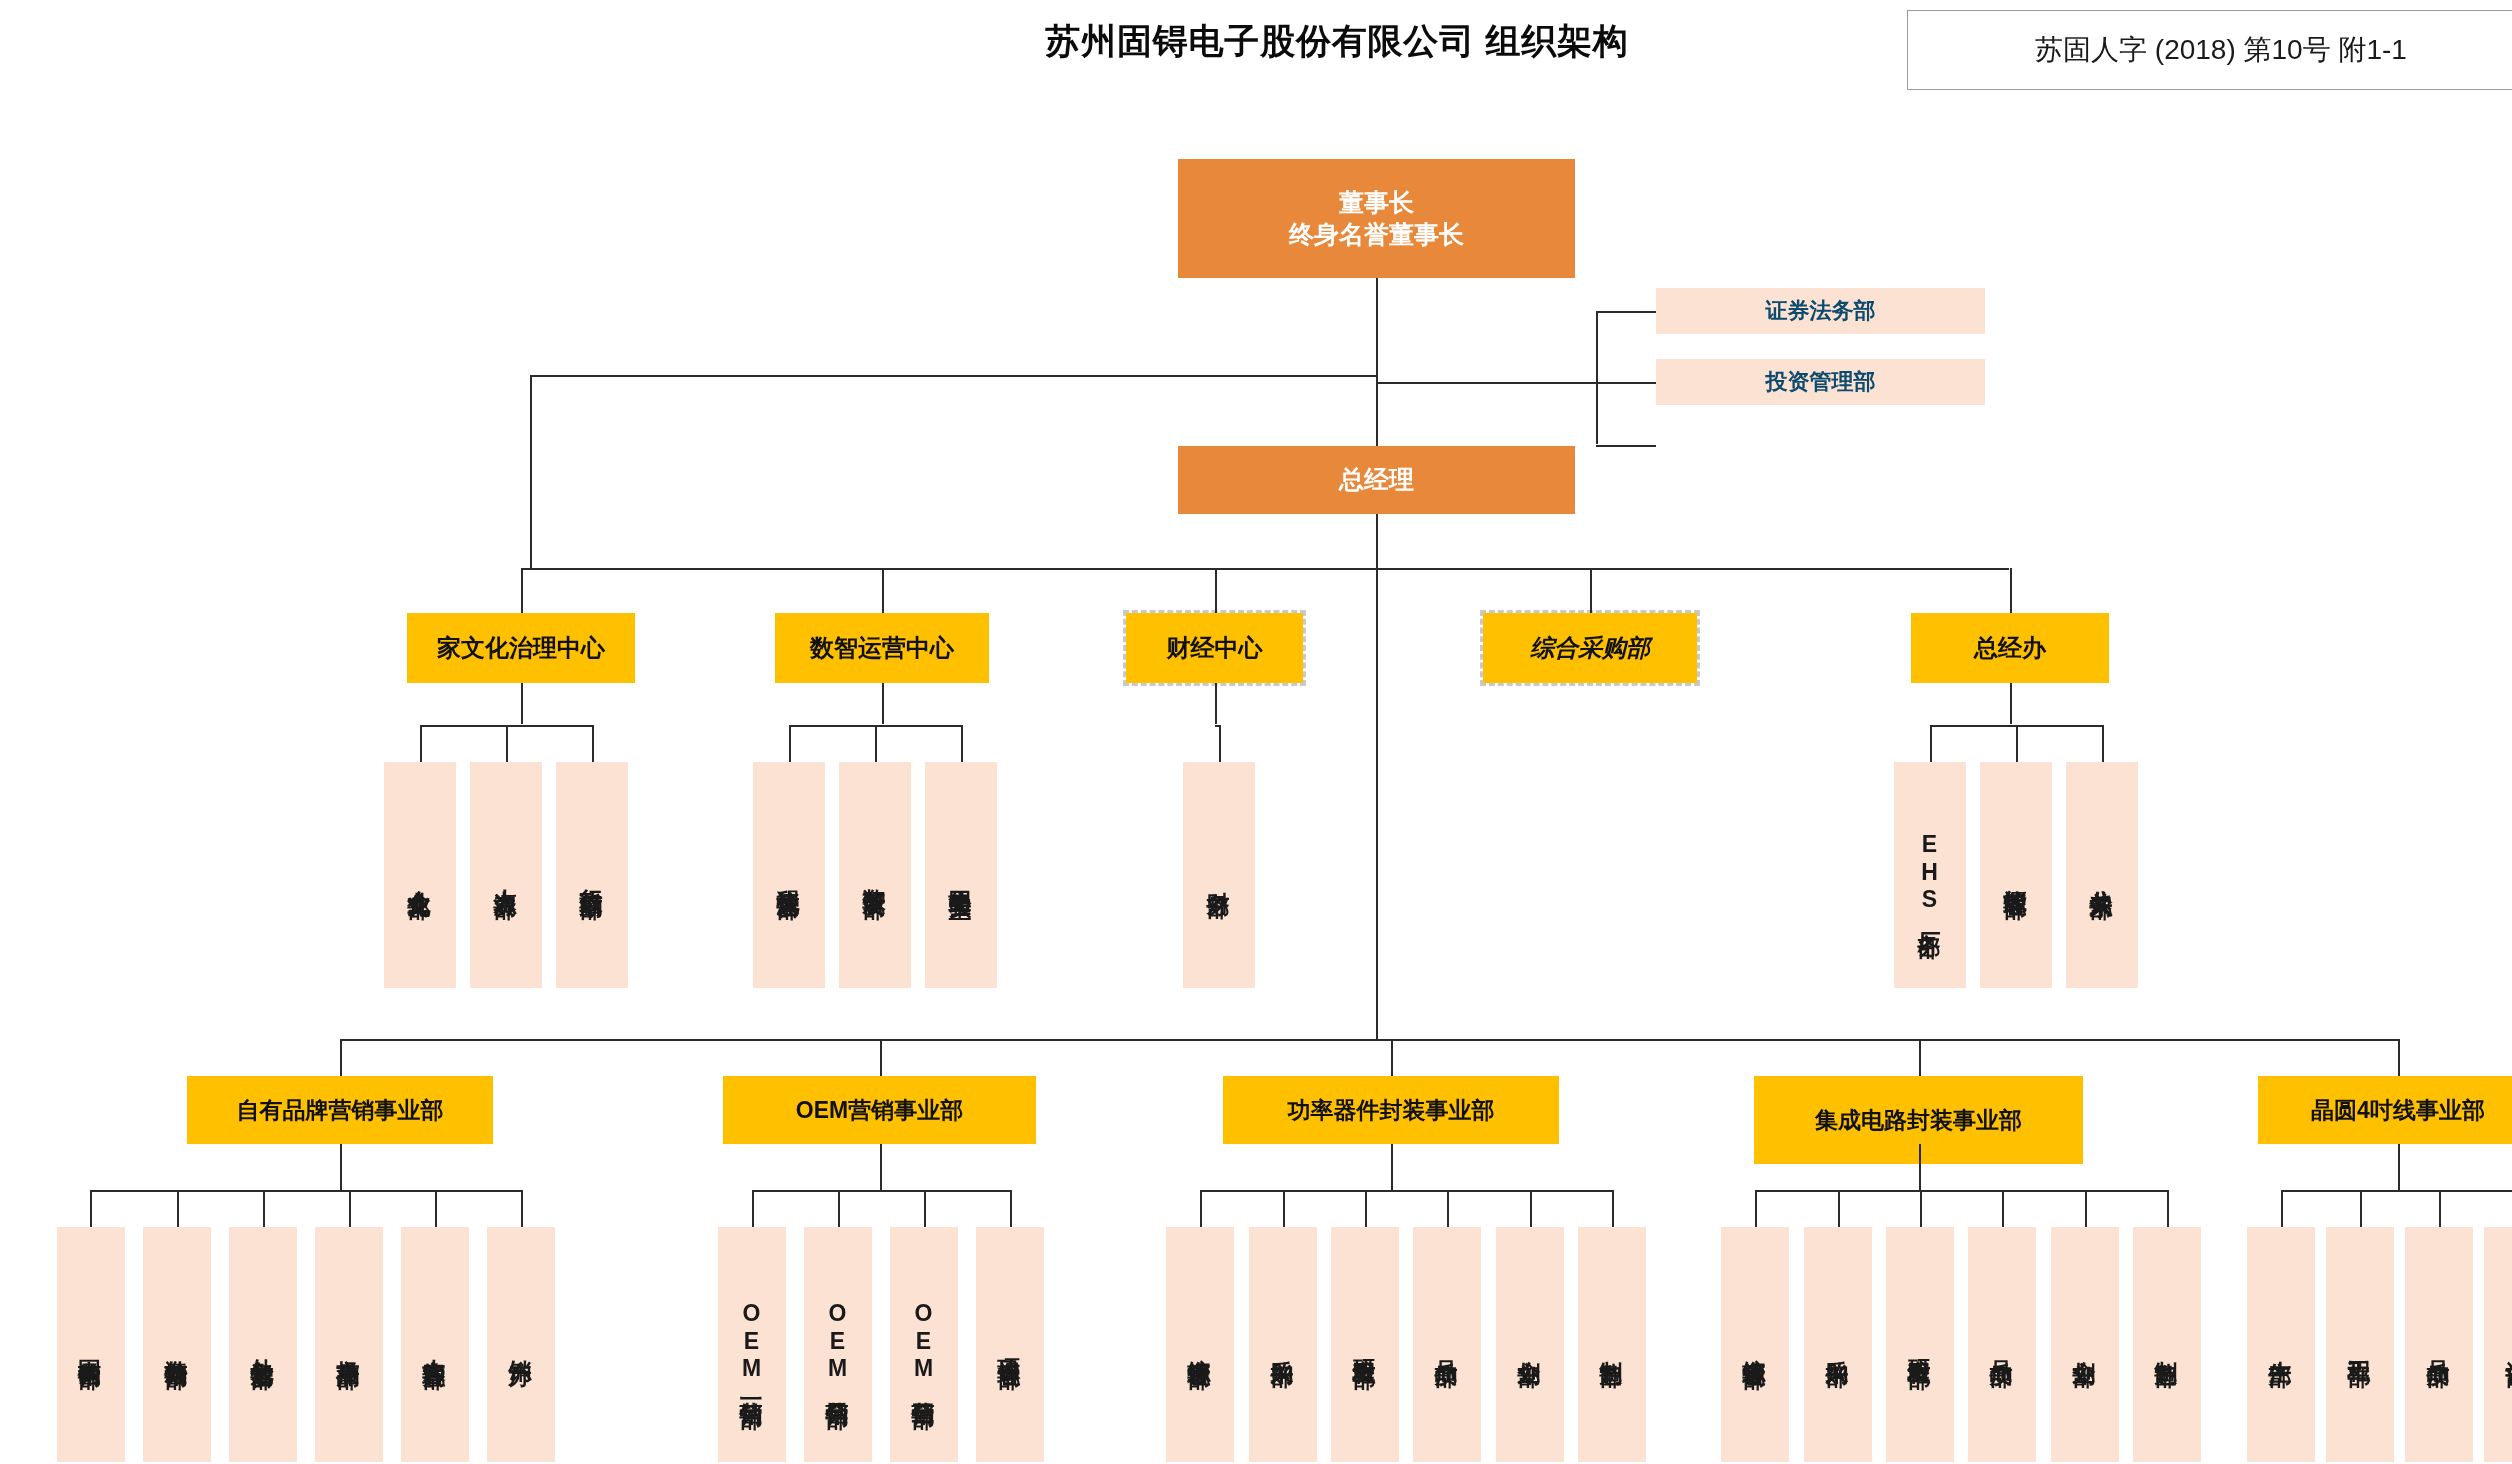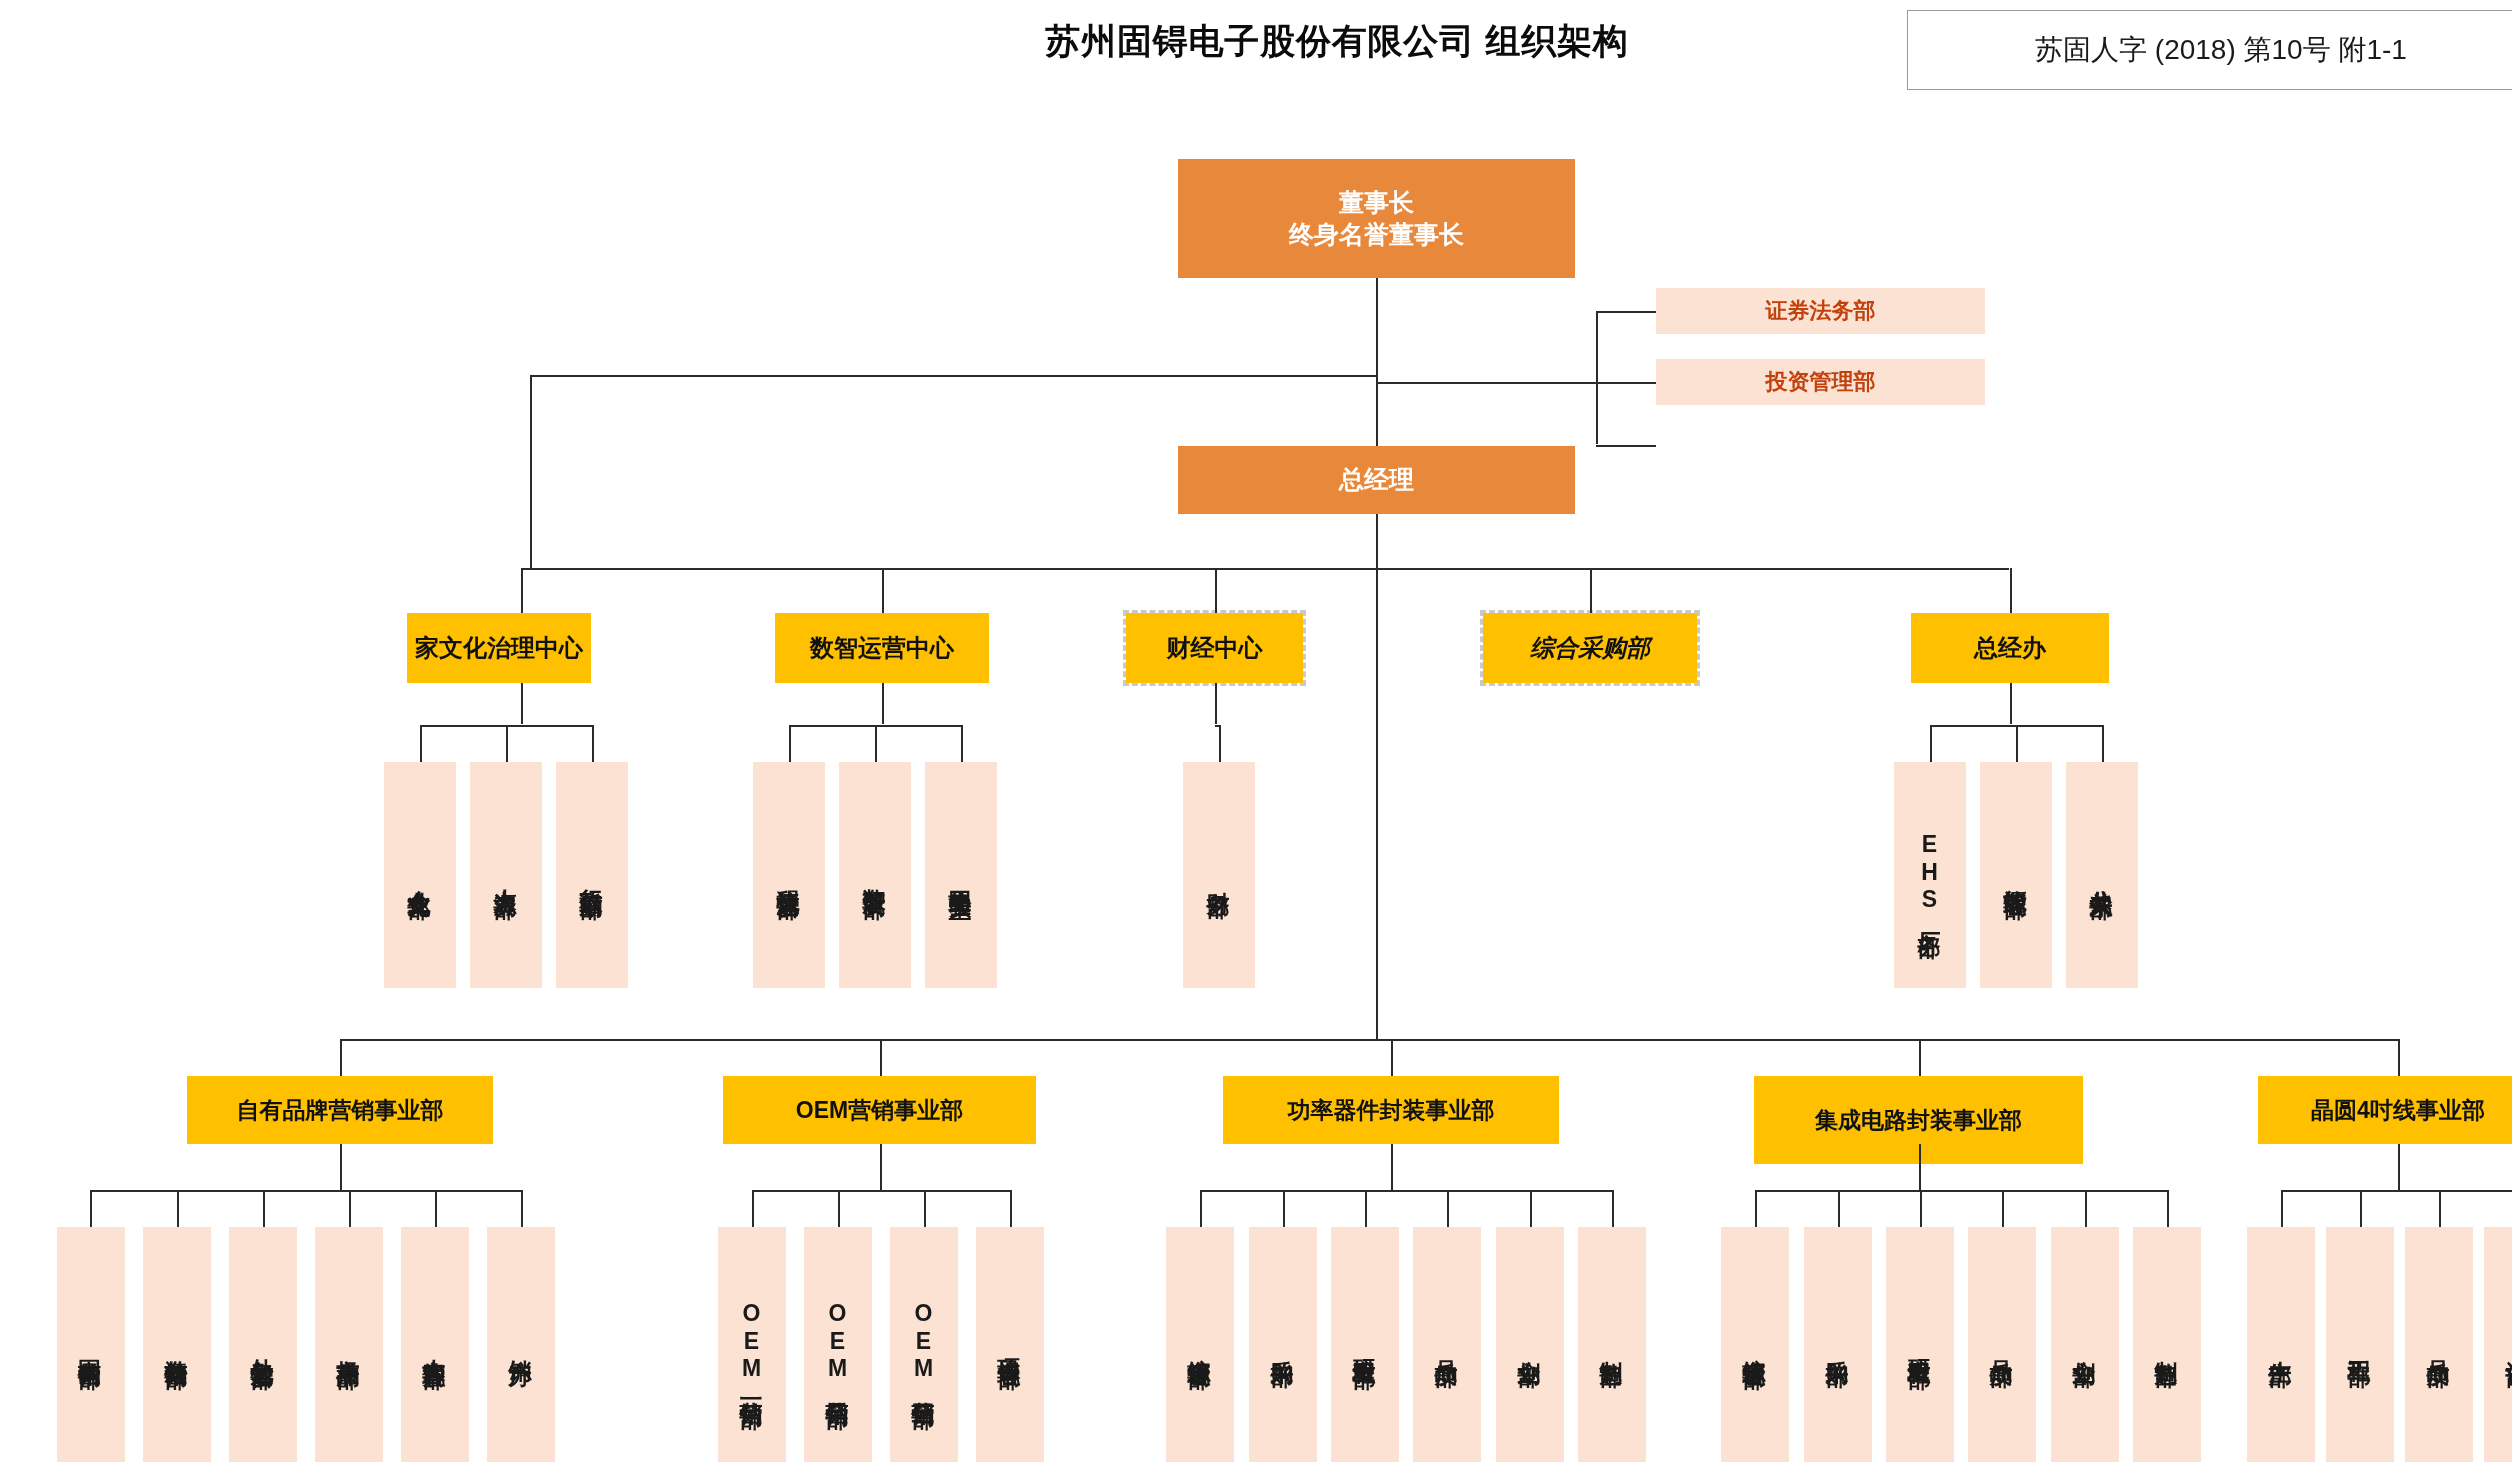--- a/index.html
+++ b/index.html
@@ -3,21 +3,21 @@
 <meta charset="utf-8">
 <style>
   html,body{margin:0;padding:0;background:#ffffff;}
   body{
     font-family:"Liberation Sans","DejaVu Sans",sans-serif;
     width:2512px;height:1465px;position:relative;overflow:hidden;
   }
   #chart{position:absolute;inset:0;margin-left:40px;}
   .node{position:absolute;box-sizing:border-box;display:flex;align-items:center;justify-content:center;text-align:center;}
   .exec{background:#E8883A;color:#ffffff;font-weight:bold;font-size:25px;line-height:1.25;}
-  .staff{background:#FBE2D2;color:#c2410c;font-weight:bold;font-size:22px;}
+  .staff{background:#FBE2D2;color:#0c4a6e;font-weight:bold;font-size:22px;}
   .center{background:#FFC000;color:#111111;font-weight:bold;font-size:24px;}
   .center.dashed{outline:3.3px dashed #c9c9c9;outline-offset:0px;}
   .division{background:#FFC000;color:#111111;font-weight:bold;font-size:23px;}
   .dept{background:#FBE2D2;color:#1a1a1a;font-weight:bold;font-size:23px;
         writing-mode:vertical-rl;text-orientation:upright;letter-spacing:1.6px;
         align-items:center;justify-content:center;}
   .line{position:absolute;background:#2b2b2b;}
   .hline{height:1.6px;}
   .vline{width:1.6px;}
   #title{position:absolute;left:873px;top:18px;width:848px;text-align:center;
@@ -45,21 +45,21 @@
     </div>
     <div class="node exec" style="left: 1138px; top: 446px; width: 397px; height: 68px;">总经理</div>
     <div class="line vline" style="left: 1336px; top: 278px; height: 168px;"></div>
     <div class="node staff" style="left: 1616px; top: 288px; width: 329px; height: 46px;">证券法务部</div>
     <div class="line hline" style="left: 1556px; top: 311px; width: 60px;"></div>
     <div class="node staff" style="left: 1616px; top: 359px; width: 329px; height: 46px;">投资管理部</div>
     <div class="line hline" style="left: 1556px; top: 382px; width: 60px;"></div>
     <div class="line hline" style="left: 1556px; top: 445px; width: 60px;"></div>
     <div class="line vline" style="left: 1556px; top: 311px; height: 133px;"></div>
     <div class="line hline" style="left: 1336px; top: 382px; width: 220px;"></div>
-    <div class="node center" style="left: 367px; top: 613px; width: 184px; height: 70px;">家文化治理中心</div>
+    <div class="node center" style="left: 367px; top: 613px; width: 228px; height: 70px;">家文化治理中心</div>
     <div class="line vline" style="left: 481px; top: 568px; height: 45px;"></div>
     <div class="node center" style="left: 735px; top: 613px; width: 214px; height: 70px;">数智运营中心</div>
     <div class="line vline" style="left: 842px; top: 568px; height: 45px;"></div>
     <div class="node center dashed" style="left: 1086px; top: 613px; width: 177px; height: 70px;">财经中心</div>
     <div class="line vline" style="left: 1175px; top: 568px; height: 45px;"></div>
     <div class="node center dashed" style="left: 1443px; top: 613px; width: 214px; height: 70px; font-style: italic;">综合采购部</div>
     <div class="line vline" style="left: 1550px; top: 568px; height: 45px;"></div>
     <div class="node center" style="left: 1871px; top: 613px; width: 198px; height: 70px;">总经办</div>
     <div class="line vline" style="left: 1970px; top: 568px; height: 45px;"></div>
     <div class="line hline" style="left: 481px; top: 568px; width: 1488px;"></div>

